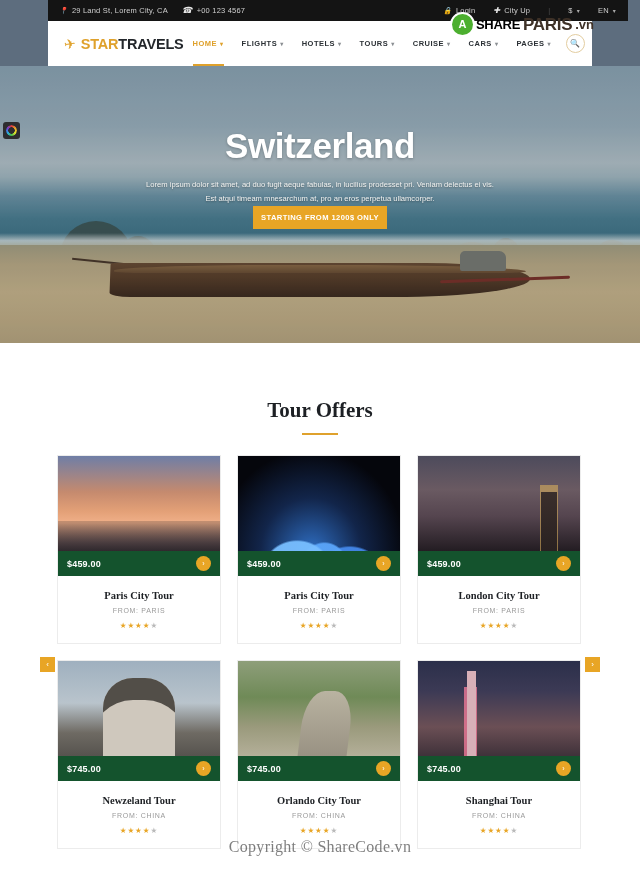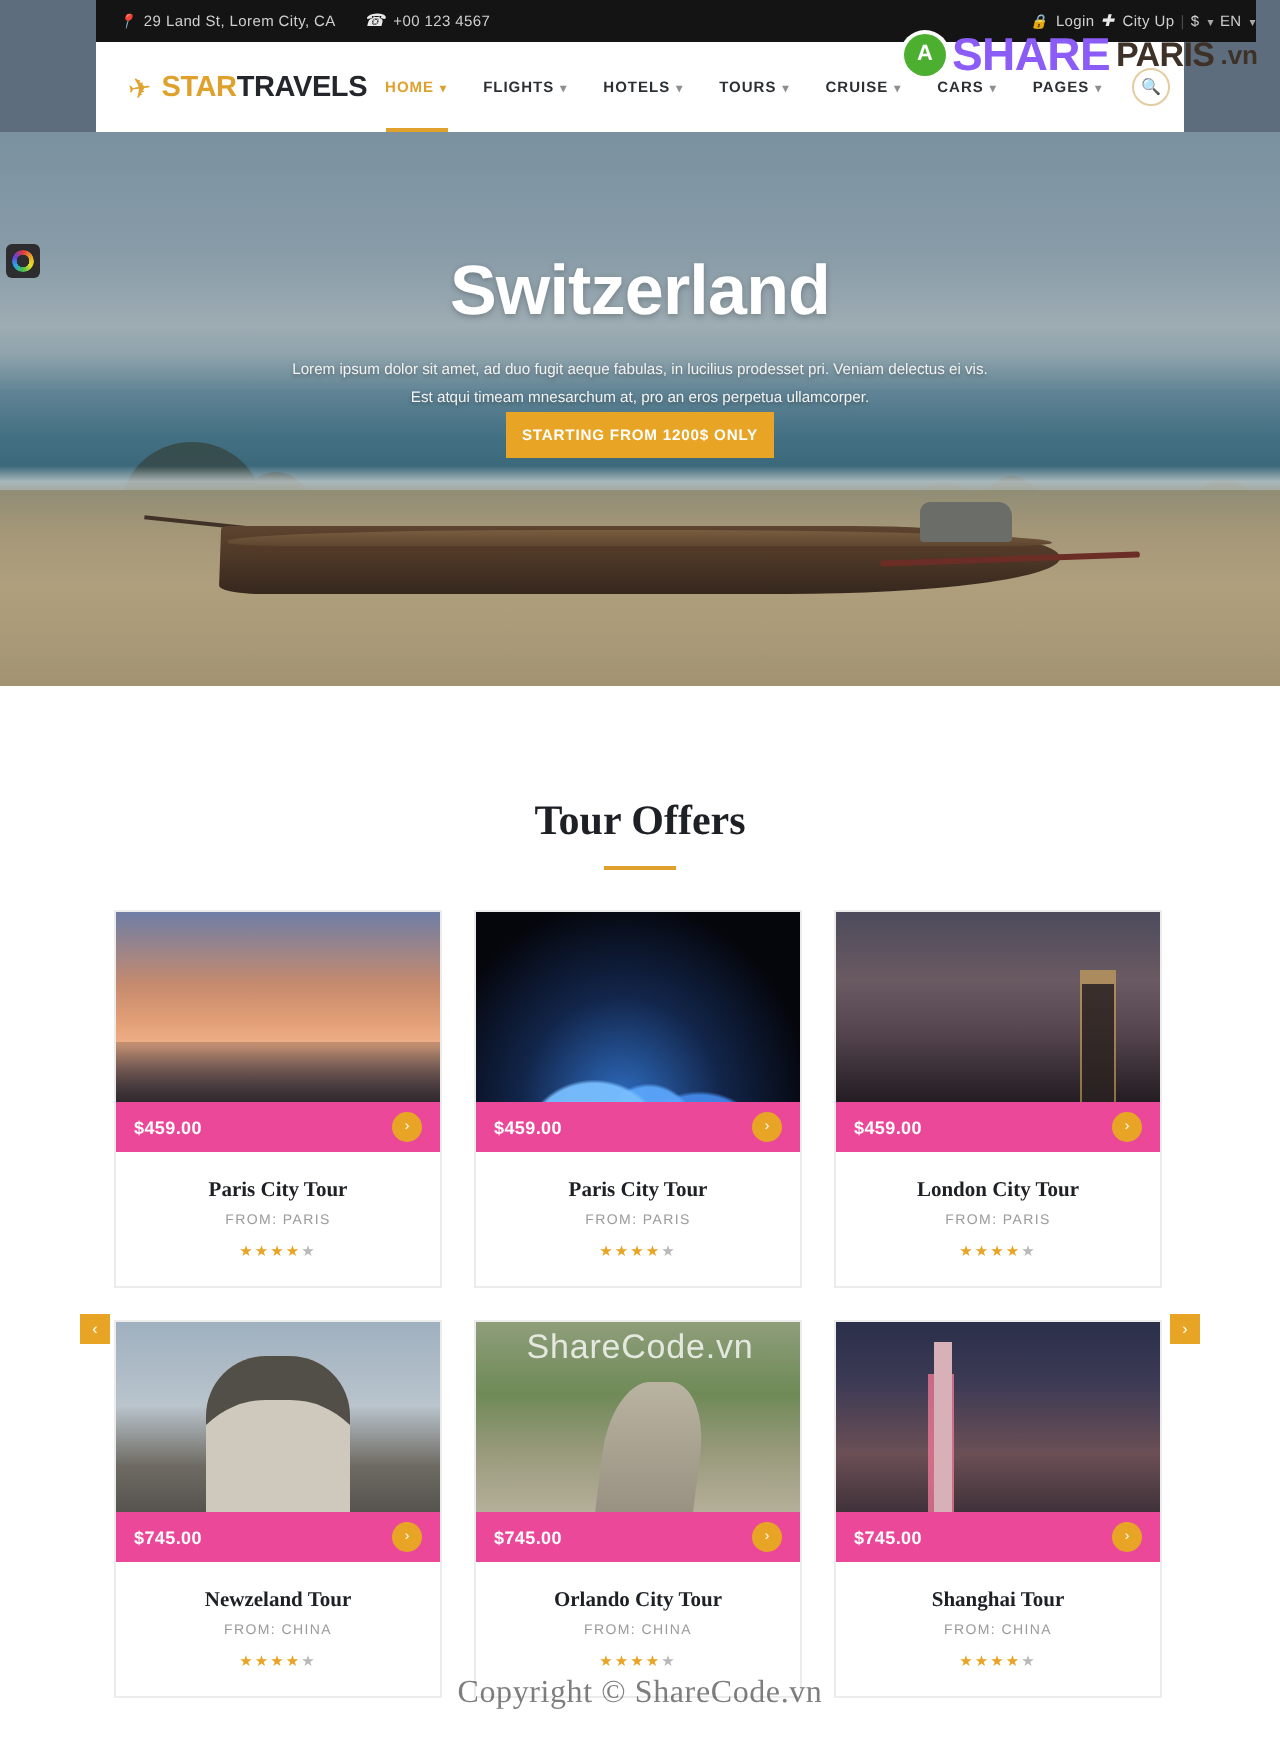--- a/index.html
+++ b/index.html
@@ -21,21 +21,21 @@
   .outer-left { left:0; } .outer-right { right:0; }
 
   
   .topbar {
     position:absolute; top:0; left:48px; width:580px; height:21px;
     background:#141414; color:#cfcfcf;
     display:flex; align-items:center; font-size:7.5px; letter-spacing:.2px;
   }
   .tb-left { display:flex; align-items:center; gap:14px; padding-left:11px; }
   .tb-item { display:flex; align-items:center; gap:4px; white-space:nowrap; }
-  .tb-right { margin-left:auto; display:flex; align-items:center; gap:3px; }
+  .tb-right { margin-left:auto; display:flex; align-items:center; gap:18px; padding-right:12px; }
   .tb-sep { color:#4a4a4a; }
   .ic { display:inline-block; line-height:1; font-size:7.5px; color:#e8e8e8; }
   .ic-pin::before { content:"\1F4CD"; font-size:7px; }
   .ic-phone::before { content:"\260E"; font-size:8.5px; }
   .ic-lock::before { content:"\1F512"; font-size:7px; }
   .ic-plus::before { content:"\271A"; font-size:8px; }
   .caret { font-size:6px; opacity:.8; }
 
   
   .header {
@@ -205,21 +205,21 @@
     background:linear-gradient(180deg,#b9b3a1,#8c8577); transform:skewX(-7deg); border-radius:40% 40% 0 0;
   }
   .ph-shanghai { background:linear-gradient(180deg,#2b2f4a 0%, #3c3a55 25%, #6b4f55 55%, #1a1822 100%); }
   .ph-shanghai::after{
     content:""; position:absolute; left:30%; top:8%; width:6%; height:72%;
     background:#d8b0b8;
     box-shadow: 0 0 0 0 transparent, -1px 18px 0 2px rgba(235,120,150,.8);
   }
 
   .price-bar {
-    position:absolute; left:0; right:0; bottom:0; height:25px; background:#ec4899;
+    position:absolute; left:0; right:0; bottom:0; height:25px; background:#14532d;
     display:flex; align-items:center; padding:0 9px;
   }
   .price { color:#ffffff; font-size:9px; font-weight:bold; letter-spacing:.2px; }
   .go-btn {
     margin-left:auto; width:15px; height:15px; border-radius:50%;
     background:#e8a525; color:#fff; font-size:7px;
     display:flex; align-items:center; justify-content:center; cursor:pointer;
   }
   .card-body { padding:14px 8px 13px; text-align:center; background:#fff; }
   .card-title {
@@ -241,21 +241,21 @@
 
   
   .wm { position:absolute; pointer-events:none; }
   .wm-header { left:452px; top:14px; display:flex; align-items:center; gap:3px; }
   .wm-logo {
     width:21px; height:21px; border-radius:50%; background:#4caf2f;
     display:flex; align-items:center; justify-content:center;
     box-shadow:0 0 0 2px #fff;
   }
   .wm-logo .a { color:#fff; font-size:11px; font-weight:bold; line-height:1; }
-  .wm-share { font-size:23px; font-weight:bold; color:#8b5cf6; letter-spacing:-.3px; }
+  .wm-share { font-size:13px; font-weight:bold; color:#000000; letter-spacing:-.3px; }
   .wm-code  { font-size:17px; font-weight:bold; color:#3e3127; letter-spacing:-.3px; }
   .wm-vn    { font-size:13px; font-weight:bold; color:#3e3127; }
 
   .wm-mid {
     left:0; right:0; top:664px; text-align:center;
     font-size:17px; color:rgba(255,255,255,.78); letter-spacing:.4px;
   }
   .wm-copy {
     left:0; right:0; top:838px; text-align:center;
     font-family:"Liberation Serif", serif;
@@ -478,16 +478,15 @@
 
   <div class="wm wm-header">
     <span class="wm-logo">
       <span class="a">A</span>
     </span>
     <span class="wm-share">SHARE</span>
       <span class="wm-code">PARIS</span>
       <span class="wm-vn">.vn</span>
   </div>
 
-  <div class="wm wm-mid">ShareCode.vn</div>
   <div class="wm wm-copy">Copyright © ShareCode.vn</div>
 
 </div>
 
 </body></html>

